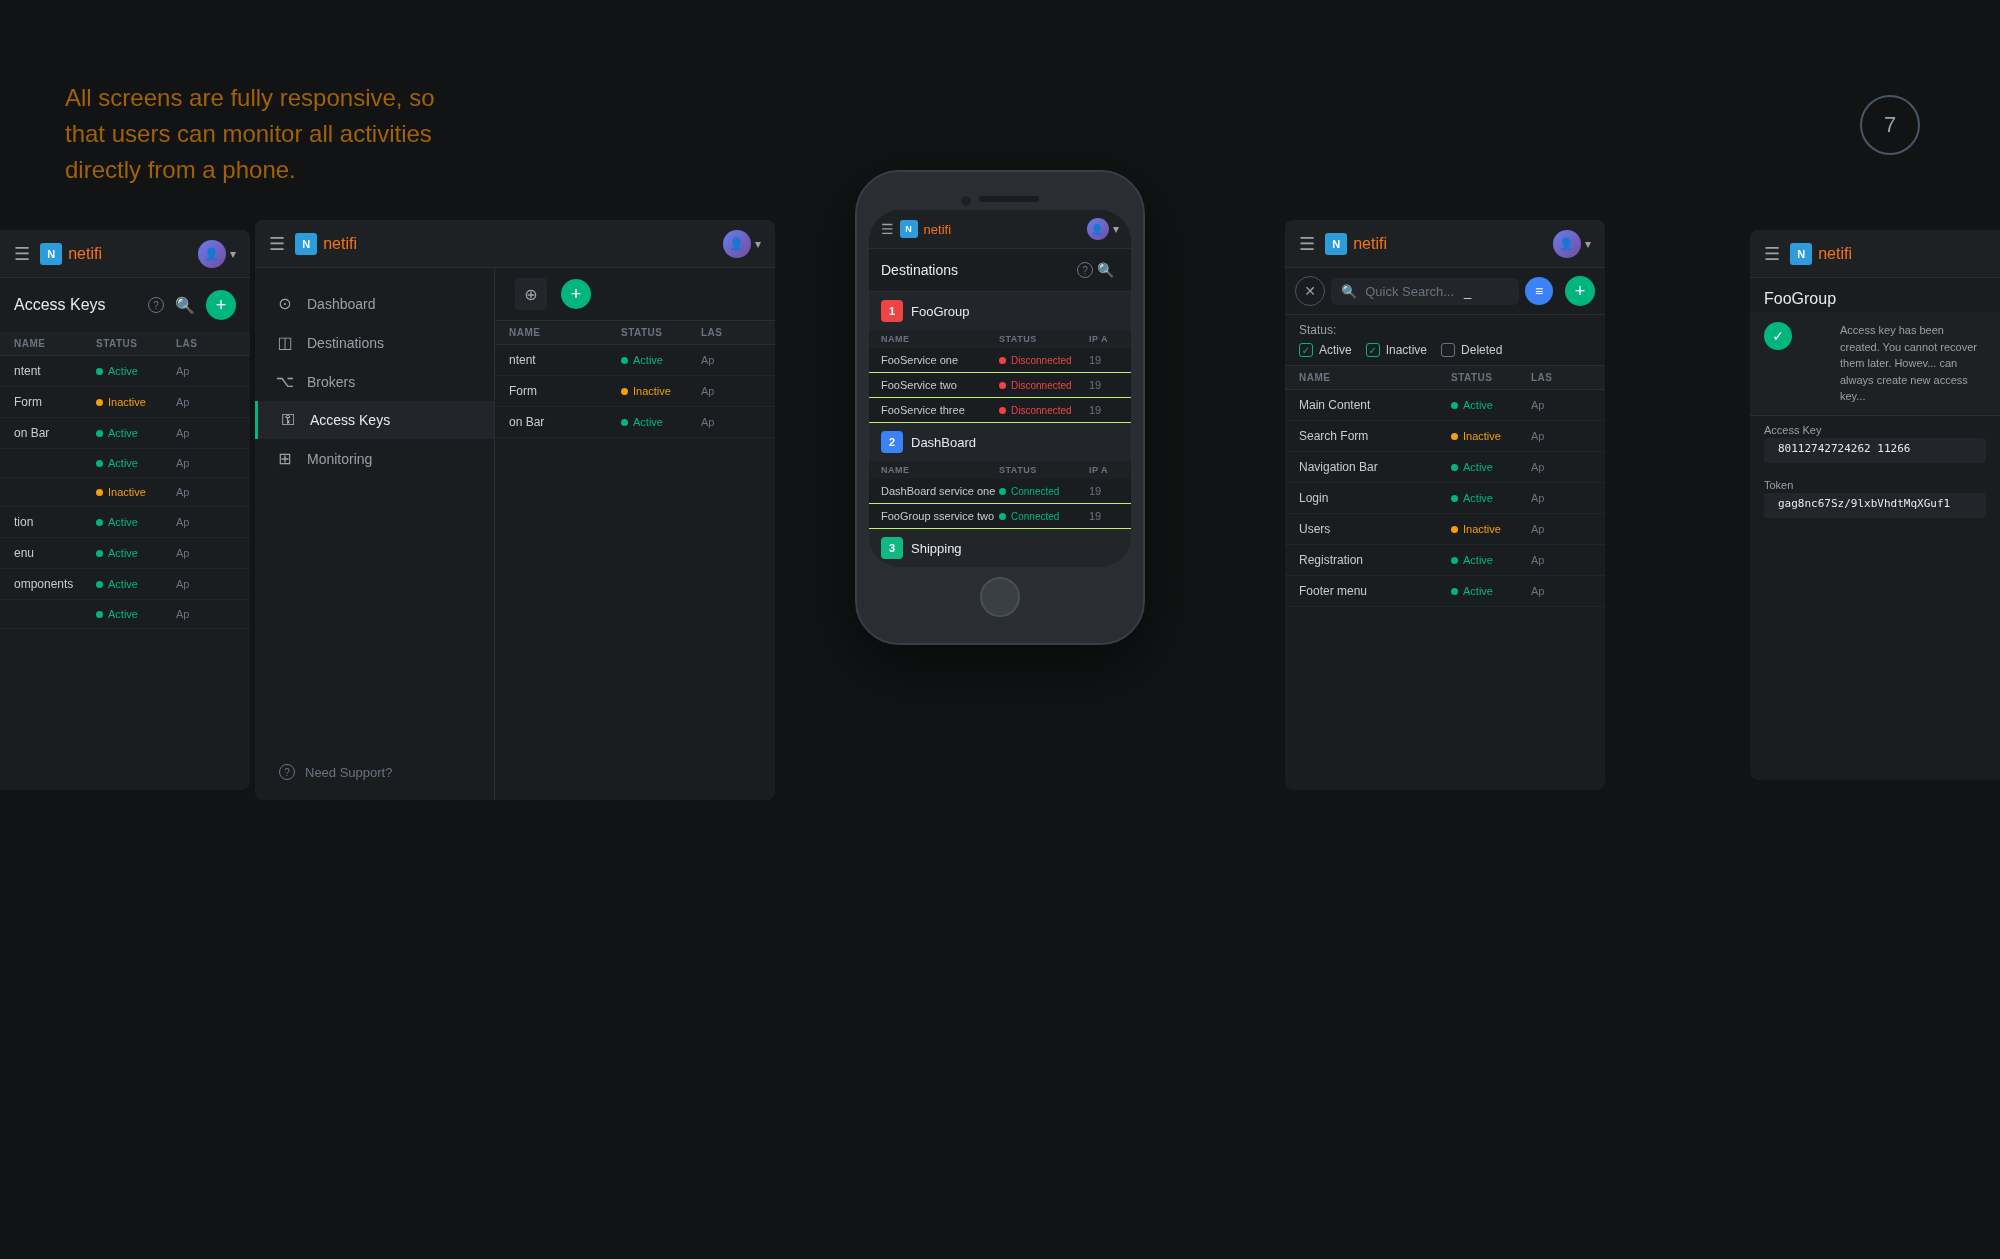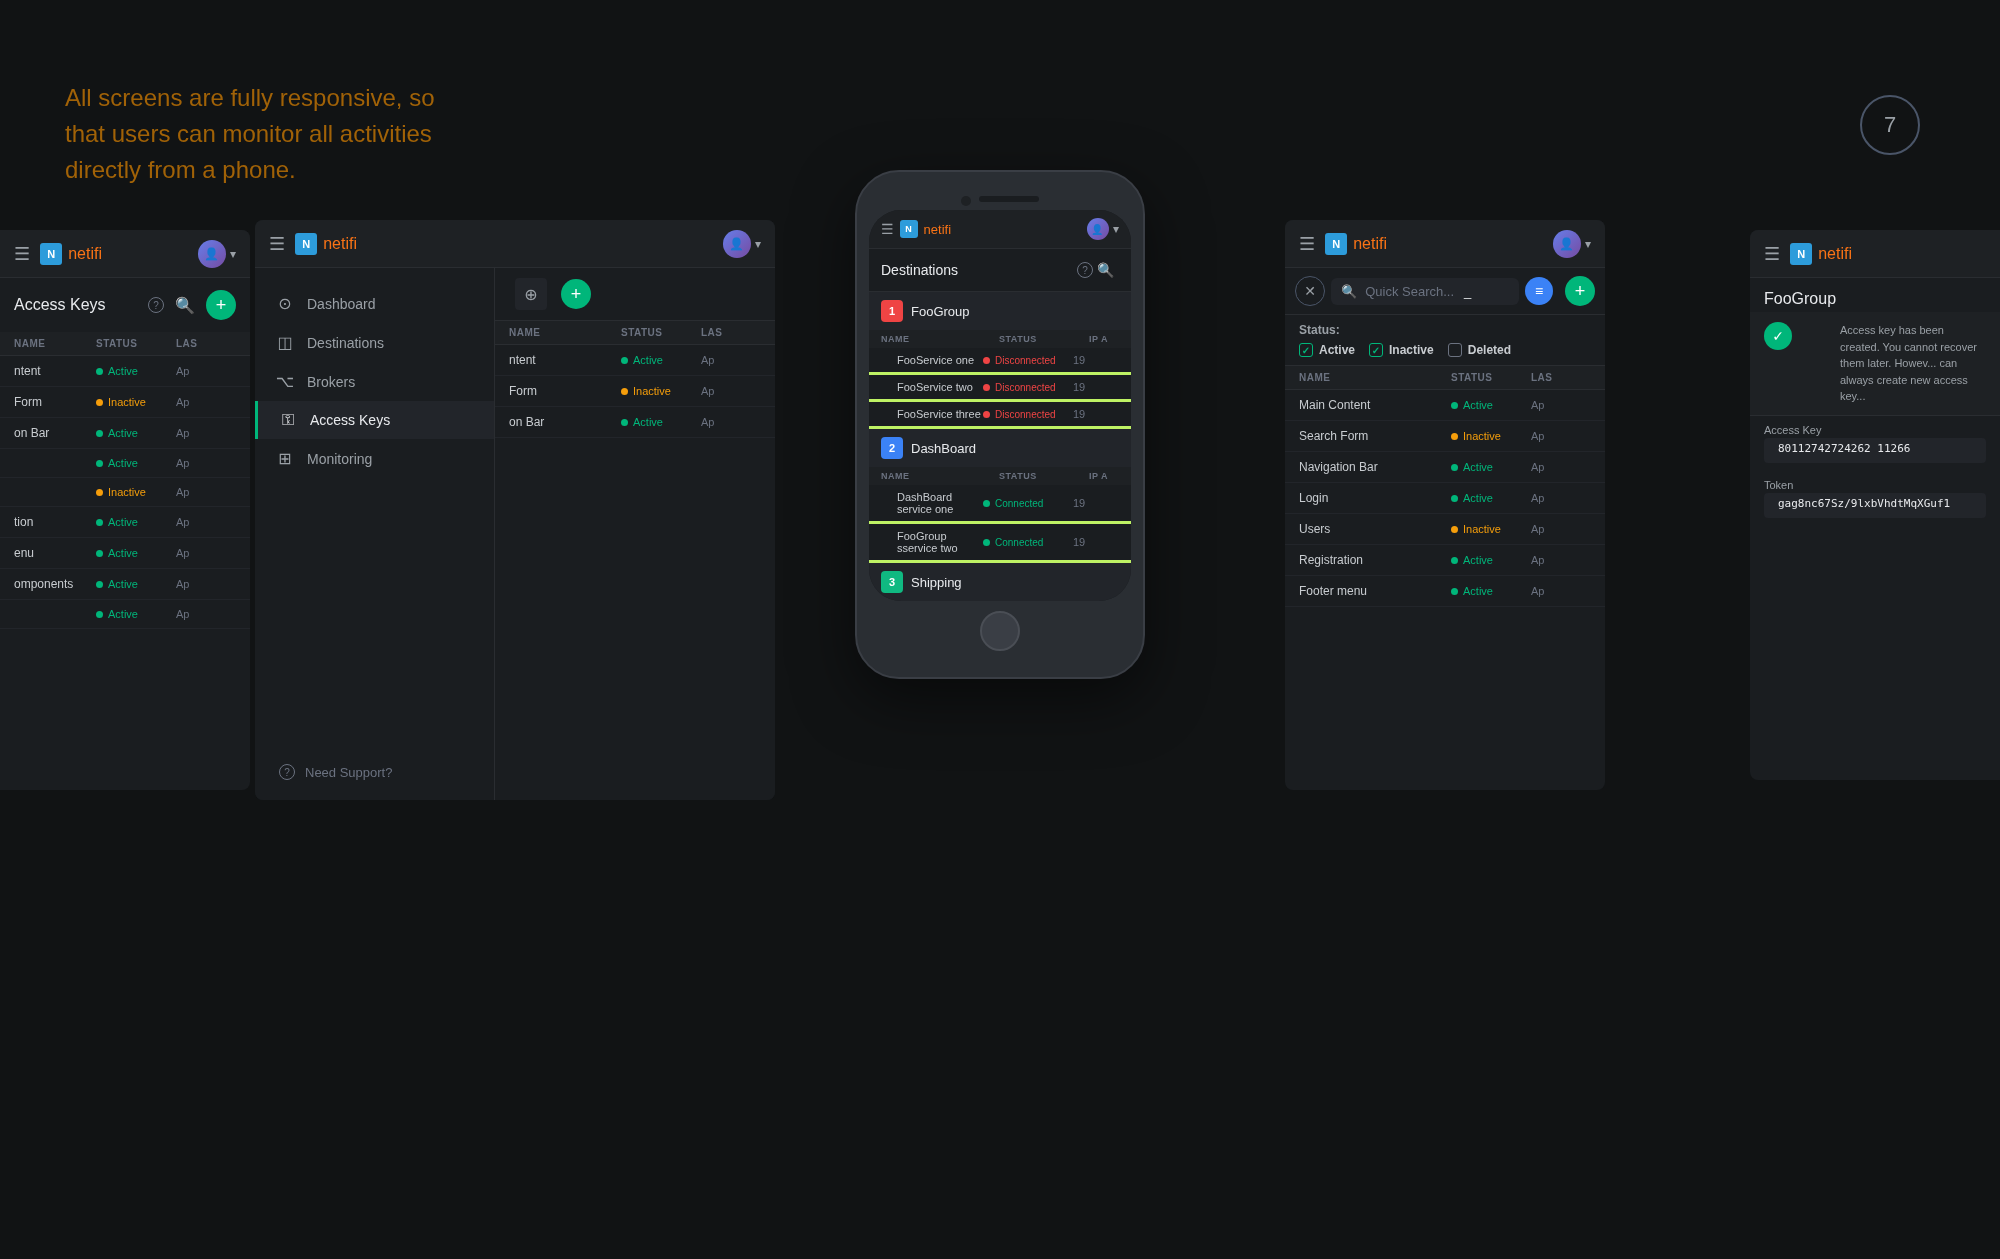--- a/index.html
+++ b/index.html
@@ -429,22 +429,22 @@
       color: #6b7280;
       font-size: 9px;
       font-weight: 600;
       letter-spacing: 0.5px;
       text-transform: uppercase;
     }
 
     .phone-row {
       display: grid;
       grid-template-columns: 1fr 90px 30px;
-      padding: 6px 28px;
-      border-bottom: 3px solid #bef264;
+      padding: 6px 12px;
+      border-bottom: 1px solid #bef264;
       align-items: center;
     }
 
     .phone-cell-name {
       color: #c8ccd0;
       font-size: 11px;
     }
 
     
     .search-bar {
@@ -473,21 +473,20 @@
       font-size: 14px;
       cursor: pointer;
       display: flex;
       align-items: center;
       justify-content: center;
     }
 
     .status-filter {
       padding: 8px 14px;
       border-bottom: 1px solid #2a2d31;
-      font-weight: bold;
     }
 
     .status-filter-label {
       color: #9aa0a6;
       font-size: 12px;
       margin-bottom: 6px;
     }
 
     .filter-options {
       display: flex;

